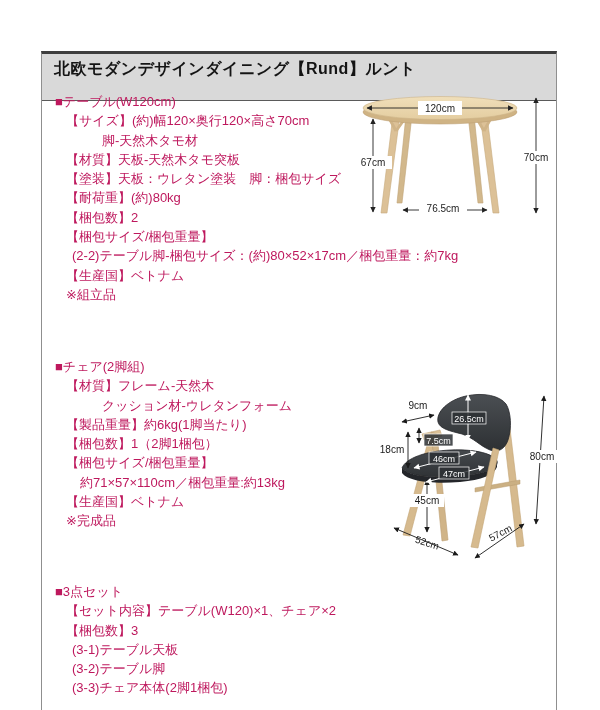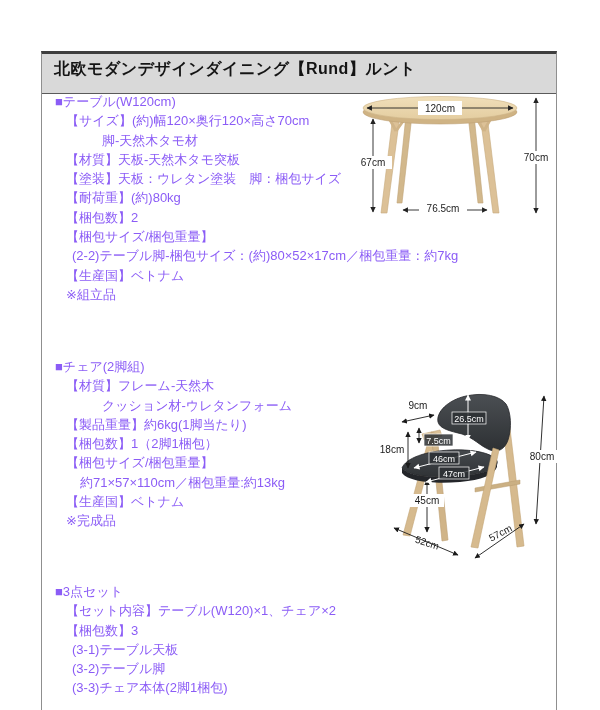--- a/index.html
+++ b/index.html
@@ -6,28 +6,28 @@
   body{
     width:600px;height:710px;position:relative;background:#ffffff;overflow:hidden;
     font-family:"Liberation Sans","DejaVu Sans",sans-serif;
   }
   .spec-box{
     position:absolute;left:41px;top:51px;width:516px;height:680px;
     border-top:3px solid #3e3e3e;border-left:1px solid #8f8f8f;border-right:1px solid #8f8f8f;
     background:#ffffff;box-sizing:border-box;
   }
   .title-bar{
-    position:absolute;left:0;top:0;width:100%;height:40px;background:#d9d9d9;
+    position:absolute;left:0;top:0;width:100%;height:47px;background:#d9d9d9;
     border-bottom:1px solid #5a5a5a;box-sizing:border-box;
   }
   .title-bar .t{
     font-size:16px;font-weight:bold;color:#141414;line-height:29px;padding-left:12px;
     letter-spacing:.5px;white-space:pre;
   }
-  .sec{position:absolute;left:55px;width:490px;font-size:13px;line-height:19.3px;color:#8b5cf6;}
+  .sec{position:absolute;left:55px;width:490px;font-size:13px;line-height:19.3px;color:#be185d;}
   .ln{white-space:pre;}
   .i1{padding-left:11px;}
   .i2{padding-left:17px;}
   .i2b{padding-left:25px;}
   .i3{padding-left:47px;}
   .diagram{position:absolute;}
   svg text{font-family:"Liberation Sans","DejaVu Sans",sans-serif;}
 </style>
 </head>
 <body>

